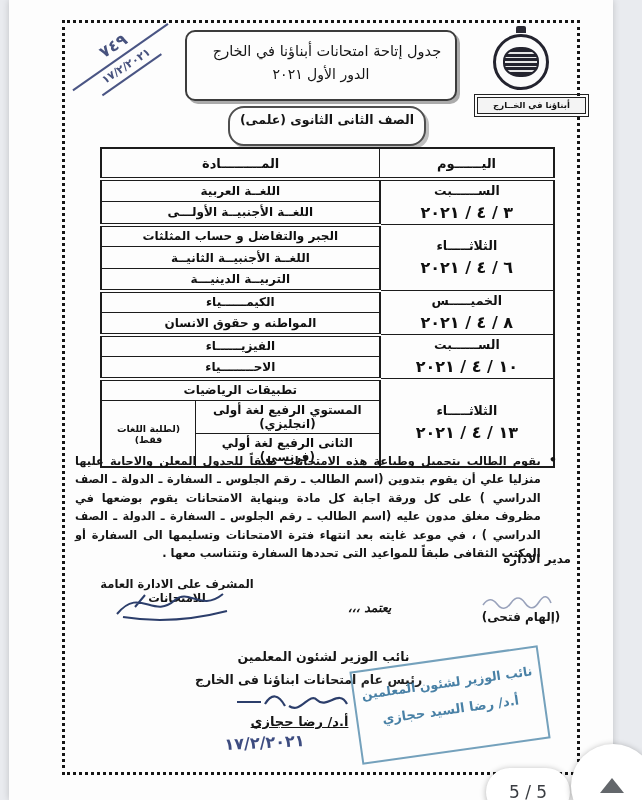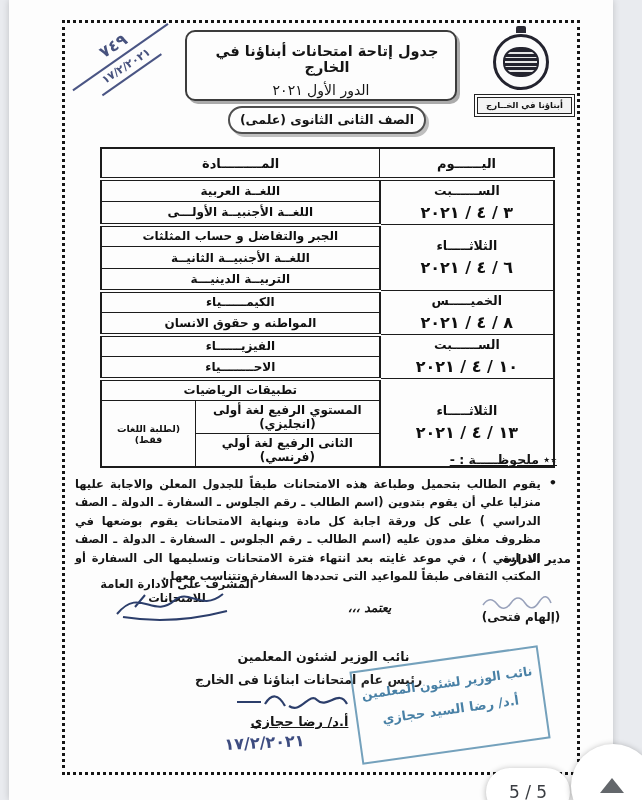--- a/index.html
+++ b/index.html
@@ -24,43 +24,43 @@
   .hw-topleft .hw-num { font-size:16px; font-weight:bold; letter-spacing:2px; }
   .hw-line { border-top:2px solid #4a5584; margin:3px 2px; transform:rotate(-2deg); }
   .hw-line.short { width:72px; margin:3px auto; }
   .hw-topleft .hw-date { font-size:11px; font-weight:bold; }
   
   .title-box {
     position:absolute; left:176px; top:30px; width:272px; height:71px;
     border:2px solid #3c3c3c; border-radius:10px; background:#fdfdfd;
     box-shadow:3px 3px 0 #ababab; text-align:center; direction:rtl;
   }
-  .title-box .l1 { font-size:14.5px; font-weight:bold; margin-top:11px;padding-left:12px; }
+  .title-box .l1 { font-size:14.5px; font-weight:normal; margin-top:11px;padding-left:12px; }
   .title-box .l2 { font-size:14px;  font-weight:normal; margin-top:7px; }
   
   .logo-wrap { position:absolute; left:468px; top:26px; width:88px; text-align:center; }
   .logo-crest { width:10px; height:7px; margin:0 auto 1px; background:#2a2a35; border-radius:2px 2px 0 0; }
   .logo-circle {
     width:56px; height:56px; margin:0 auto; border-radius:50%;
     border:3px solid #23232e; display:flex; align-items:center; justify-content:center;
     background:#fbfbfb;
   }
   .logo-core {
     width:36px; height:30px; border-radius:46%; background:#23232e;
     background-image:repeating-linear-gradient(#23232e 0 3px, #e7e7e7 3px 4.5px);
     border:2px solid #23232e;
   }
   .logo-label {
-    margin:7px auto 0; width:95px; height:17px; line-height:15px;
+    margin:7px auto 0; width:109px; height:17px; line-height:15px;
     border:1.5px solid #222; outline:1px solid #222; outline-offset:2px;
     font-size:8.5px; font-weight:bold; background:#f4f4f4; direction:rtl;
   }
   
   .grade-banner {
-    position:absolute; left:219px; top:106px; width:198px; height:28px;
+    position:absolute; left:219px; top:106px; width:198px; height:40px;
     border:2px solid #4f4f4f; border-radius:16px; background:#fdfdfd;
     box-shadow:3px 3px 0 #bfbfbf; text-align:center; line-height:24px;
     font-size:12.5px; font-weight:bold; direction:rtl;
   }
   
   table.sched {
     position:absolute; left:91px; top:147px; width:455px;
     direction:rtl; border-collapse:collapse; border:2.5px solid #1c1c1c;
     background:#fdfdfd;
   }
@@ -231,21 +231,20 @@
           <td class="level-cell">المستوي الرفيع لغة أولى (انجليزي)</td>
           <td rowspan="2" class="note-cell">(لطلبة اللغات فقط)</td>
         </tr>
         <tr>
           <td class="level-cell">الثانى الرفيع لغة أولي (فرنسي)</td>
         </tr>
       </tbody>
     </table>
 
     <div class="notes">
-      <div class="notes-heading">٭٭ ملحوظـــــة : -</div>
       <div class="notes-item">
         <span class="bullet-dot">•</span>
         <span>يقوم الطالب بتحميل وطباعة هذه الامتحانات طبقاً للجدول المعلن والاجابة عليها  منزليا علي أن يقوم بتدوين (اسم الطالب ـ رقم الجلوس ـ السفارة ـ الدولة ـ الصف الدراسي ) على كل ورقة اجابة كل مادة وبنهاية الامتحانات يقوم بوضعها في مظروف مغلق مدون عليه (اسم الطالب ـ رقم الجلوس ـ السفارة ـ الدولة ـ الصف الدراسي ) ، في موعد غايته بعد انتهاء فترة الامتحانات وتسليمها الى  السفارة أو المكتب الثقافى طبقاً للمواعيد التى تحددها السفارة وتتناسب معها .</span>
       </div>
     </div>
 
     <div class="sig t-director">مدير الادارة</div>
     <svg class="hw-sig" style="left:470px; top:592px;" width="76" height="18">
       <path d="M4,13 q7,-10 14,-1 t14,-1 t14,0 t14,-1 t12,1" stroke="#99a2bb" stroke-width="1.6" fill="none"></path>
     </svg>

